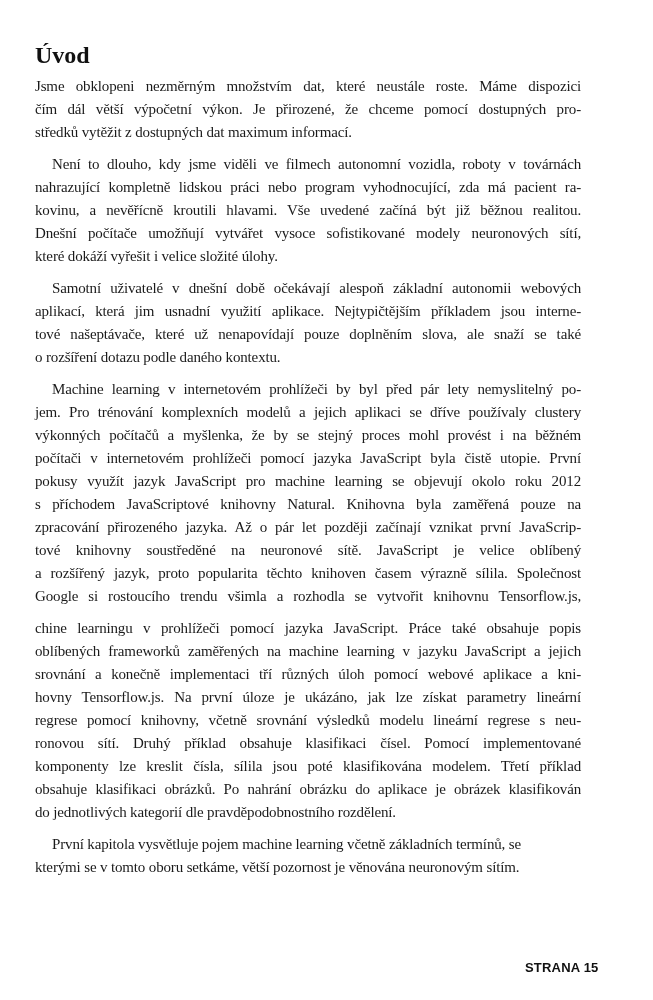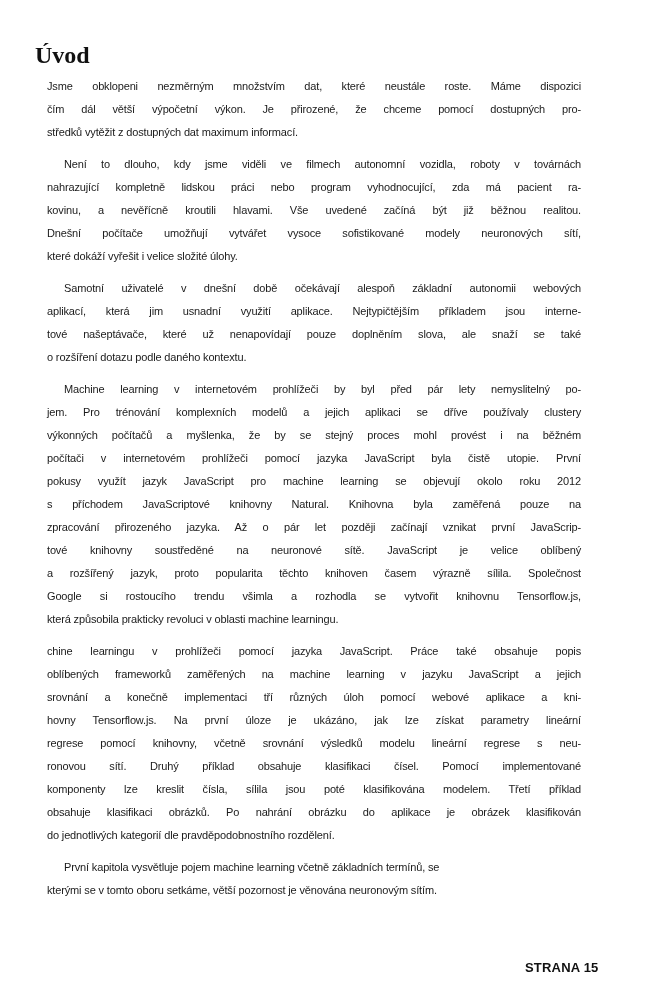--- a/index.html
+++ b/index.html
@@ -7,24 +7,23 @@
   .page { position:absolute; left:0; top:8px; width:653px; height:1000px; }
   .heading {
     position:absolute; left:35px; top:33px;
     font-family:"Liberation Serif", serif; font-weight:bold; font-size:24px; line-height:28px;
     color:#111;
   }
   .body-text { position:absolute; left:35px; top:67px; width:546px; }
   .para { margin:0 0 9px 0; }
   .line {
     display:block; height:23px; line-height:23px;
-    font-family:Liberation Sans, sans-serif; font-size:11px;
+    font-family:Liberation Serif, serif; font-size:15px;
     text-align:justify; text-align-last:justify; white-space:nowrap;
     letter-spacing:-0.15px;
-    margin-left:12px;
   }
   .line.last { text-align:left; text-align-last:left; }
   .line.indent { padding-left:17px; }
   .footer {
     position:absolute; left:525px; top:952px;
     font-family:Liberation Sans, sans-serif; font-weight:bold; font-size:13px; color:#111;
     letter-spacing:0.2px;
   }
 </style>
 </head>
@@ -60,21 +59,20 @@
       <span class="line indent" style="white-space: nowrap;">Machine learning v internetovém prohlížeči by byl před pár lety nemyslitelný po-</span>
       <span class="line" style="white-space: nowrap;">jem. Pro trénování komplexních modelů a jejich aplikaci se dříve používaly clustery</span>
       <span class="line" style="white-space: nowrap;">výkonných počítačů a myšlenka, že by se stejný proces mohl provést i na běžném</span>
       <span class="line" style="white-space: nowrap;">počítači v internetovém prohlížeči pomocí jazyka JavaScript byla čistě utopie. První</span>
       <span class="line" style="white-space: nowrap;">pokusy využít jazyk JavaScript pro machine learning se objevují okolo roku 2012</span>
       <span class="line" style="white-space: nowrap;">s příchodem JavaScriptové knihovny Natural. Knihovna byla zaměřená pouze na</span>
       <span class="line" style="white-space: nowrap;">zpracování přirozeného jazyka. Až o pár let později začínají vznikat první JavaScrip-</span>
       <span class="line" style="white-space: nowrap;">tové knihovny soustředěné na neuronové sítě. JavaScript je velice oblíbený</span>
       <span class="line" style="white-space: nowrap;">a rozšířený jazyk, proto popularita těchto knihoven časem výrazně sílila. Společnost</span>
       <span class="line" style="white-space: nowrap;">Google si rostoucího trendu všimla a rozhodla se vytvořit knihovnu Tensorflow.js,</span>
-      <span class="line last" style="white-space: nowrap;">která způsobila prakticky revoluci v oblasti machine learningu.</span>
     </p>
 
     <p class="para">
       <span class="line" style="white-space: nowrap;">chine learningu v prohlížeči pomocí jazyka JavaScript. Práce také obsahuje popis</span>
       <span class="line" style="white-space: nowrap;">oblíbených frameworků zaměřených na machine learning v jazyku JavaScript a jejich</span>
       <span class="line" style="white-space: nowrap;">srovnání a konečně implementaci tří různých úloh pomocí webové aplikace a kni-</span>
       <span class="line" style="white-space: nowrap;">hovny Tensorflow.js. Na první úloze je ukázáno, jak lze získat parametry lineární</span>
       <span class="line" style="white-space: nowrap;">regrese pomocí knihovny, včetně srovnání výsledků modelu lineární regrese s neu-</span>
       <span class="line" style="white-space: nowrap;">ronovou sítí. Druhý příklad obsahuje klasifikaci čísel. Pomocí implementované</span>
       <span class="line" style="white-space: nowrap;">komponenty lze kreslit čísla, sílila jsou poté klasifikována modelem. Třetí příklad</span>

